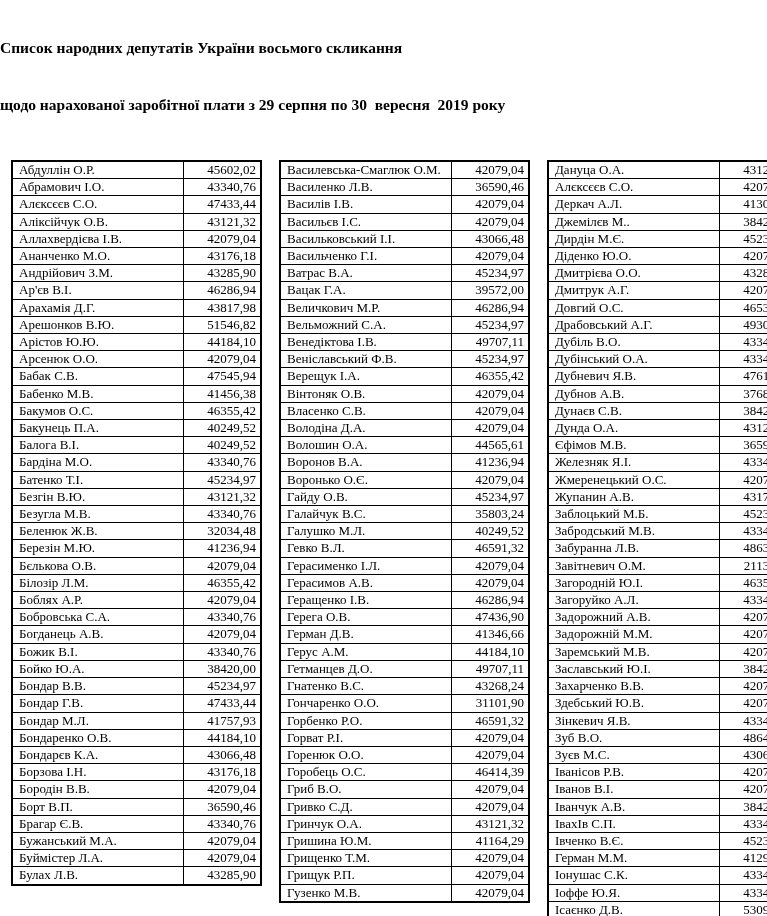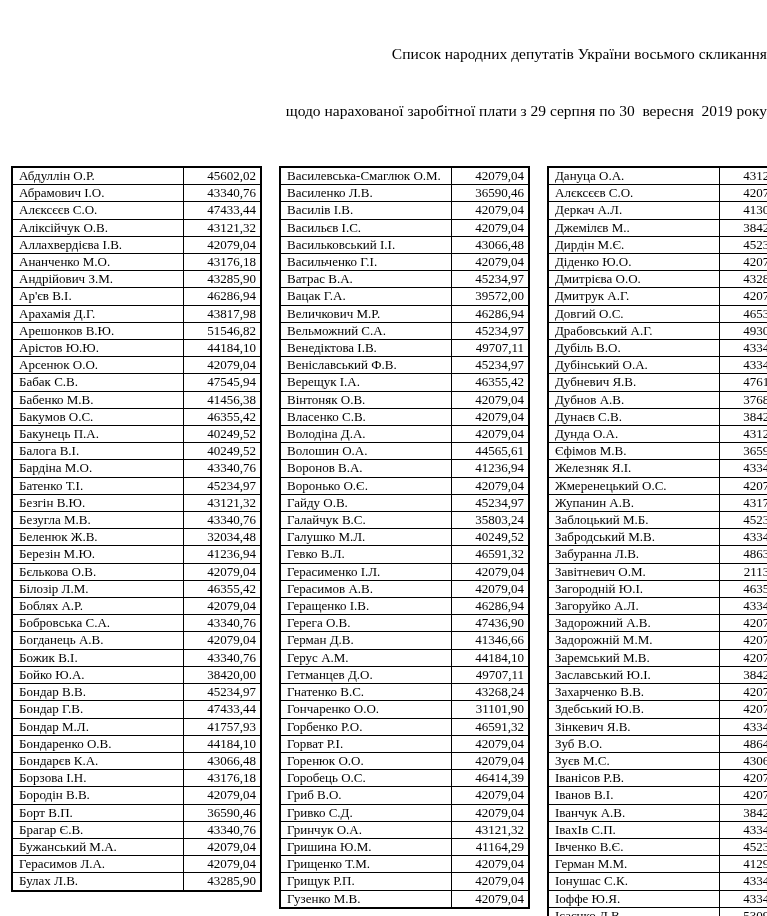--- a/index.html
+++ b/index.html
@@ -11,23 +11,22 @@
   }
   .page {
     width: 767px;
     height: 916px;
     background: #ffffff;
     position: relative;
     box-sizing: border-box;
     overflow: hidden;
   }
   .title {
-    padding-top: 6px;
-    text-align: right;
-    font-weight: normal;
+    text-align: left;
+    font-weight: bold;
     font-size: 15.5px;
     line-height: 19px;
     white-space: pre-wrap;
   }
   .tables {
     display: flex;
     justify-content: flex-start;
     gap: 17px;
     padding: 8px 5px 0 11px;
     box-sizing: border-box;
@@ -216,21 +215,21 @@
           </tr>
           <tr>
             <td class="name-cell">Брагар Є.В.</td>
             <td class="value-cell">43340,76</td>
           </tr>
           <tr>
             <td class="name-cell">Бужанський М.А.</td>
             <td class="value-cell">42079,04</td>
           </tr>
           <tr>
-            <td class="name-cell">Герасимов Л.А.</td>
+            <td class="name-cell">Буймістер Л.А.</td>
             <td class="value-cell">42079,04</td>
           </tr>
           <tr>
             <td class="name-cell">Булах Л.В.</td>
             <td class="value-cell">43285,90</td>
           </tr>
         </tbody>
       </table>
     <table class="salary-table">
         <tbody>

